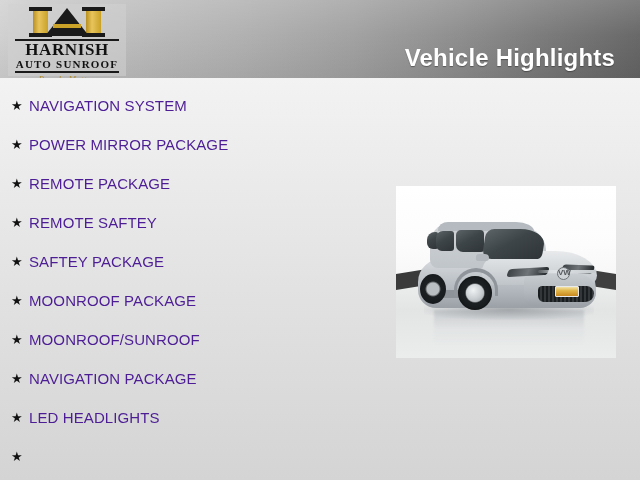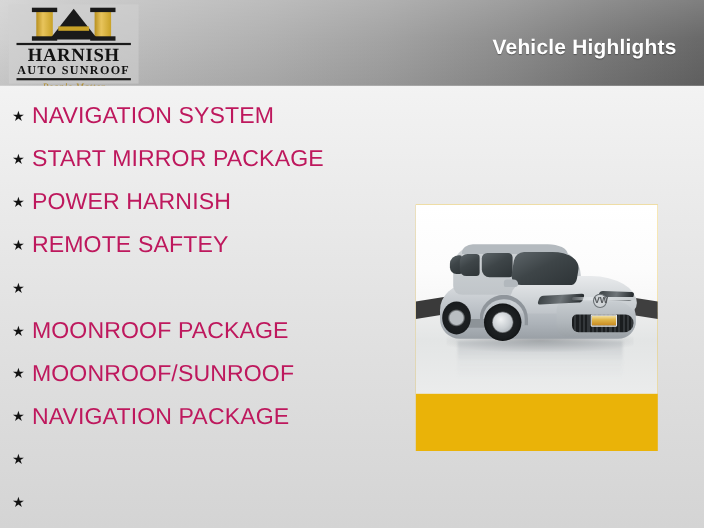--- a/index.html
+++ b/index.html
@@ -126,22 +126,22 @@
     font-size: 9px;
     color: #b08d2e;
     line-height: 12px;
     letter-spacing: 0.4px;
   }
 
   
   #header-title {
     position: absolute;
     right: 25px;
-    top: 33px;
-    font-size: 19px;
+    top: 44px;
+    font-size: 24px;
     font-weight: bold;
     color: #ffffff;
     letter-spacing: 0.2px;
     text-shadow: 0 1px 1px rgba(0,0,0,0.35);
     white-space: nowrap;
   }
 
   
   #highlights {
     position: absolute;
@@ -160,35 +160,35 @@
   }
   .bullet {
     display: inline-block;
     width: 18px;
     font-size: 13px;
     line-height: 1;
     color: #111111;
     flex: 0 0 18px;
   }
   .hl-label {
-    font-size: 21px;
-    color: #be185d;
+    font-size: 15px;
+    color: #4c1d95;
     letter-spacing: 0.1px;
     white-space: nowrap;
   }
 
   
   #vehicle-photo {
     position: absolute;
-    left: 378px;
+    left: 396px;
     top: 186px;
     width: 220px;
-    height: 224px;
+    height: 172px;
     overflow: hidden;
-    background: #eab308;
+    background: #a21caf;
   }
   #photo-bg-top {
     position: absolute;
     left: 0; top: 0; width: 220px; height: 98px;
     background: linear-gradient(to bottom, #ffffff 0%, #fcfcfc 60%, #f6f6f6 100%);
   }
   #photo-floor {
     position: absolute;
     left: 0; top: 98px; width: 220px; height: 74px;
     background: linear-gradient(to bottom, #eceded 0%, #e3e5e5 35%, #ebecec 100%);
@@ -419,47 +419,49 @@
     <div id="header-title">Vehicle Highlights</div>
   </div>
 
   <ul id="highlights">
     <li>
       <span class="bullet">★</span>
       <span class="hl-label">NAVIGATION SYSTEM</span>
     </li>
     <li>
       <span class="bullet">★</span>
-      <span class="hl-label">START MIRROR PACKAGE</span>
-    </li>
-    <li>
-      <span class="bullet">★</span>
-      <span class="hl-label">POWER HARNISH</span>
+      <span class="hl-label">POWER MIRROR PACKAGE</span>
+    </li>
+    <li>
+      <span class="bullet">★</span>
+      <span class="hl-label">REMOTE PACKAGE</span>
     </li>
     <li>
       <span class="bullet">★</span>
       <span class="hl-label">REMOTE SAFTEY</span>
     </li>
     <li>
       <span class="bullet">★</span>
+      <span class="hl-label">SAFTEY PACKAGE</span>
     </li>
     <li>
       <span class="bullet">★</span>
       <span class="hl-label">MOONROOF PACKAGE</span>
     </li>
     <li>
       <span class="bullet">★</span>
       <span class="hl-label">MOONROOF/SUNROOF</span>
     </li>
     <li>
       <span class="bullet">★</span>
       <span class="hl-label">NAVIGATION PACKAGE</span>
     </li>
     <li>
       <span class="bullet">★</span>
+      <span class="hl-label">LED HEADLIGHTS</span>
     </li>
     <li>
       <span class="bullet">★</span>
     </li>
   </ul>
 
   <div id="vehicle-photo">
     <div id="photo-bg-top"></div>
     <div id="photo-floor"></div>
     <div id="photo-wall-l"></div>

